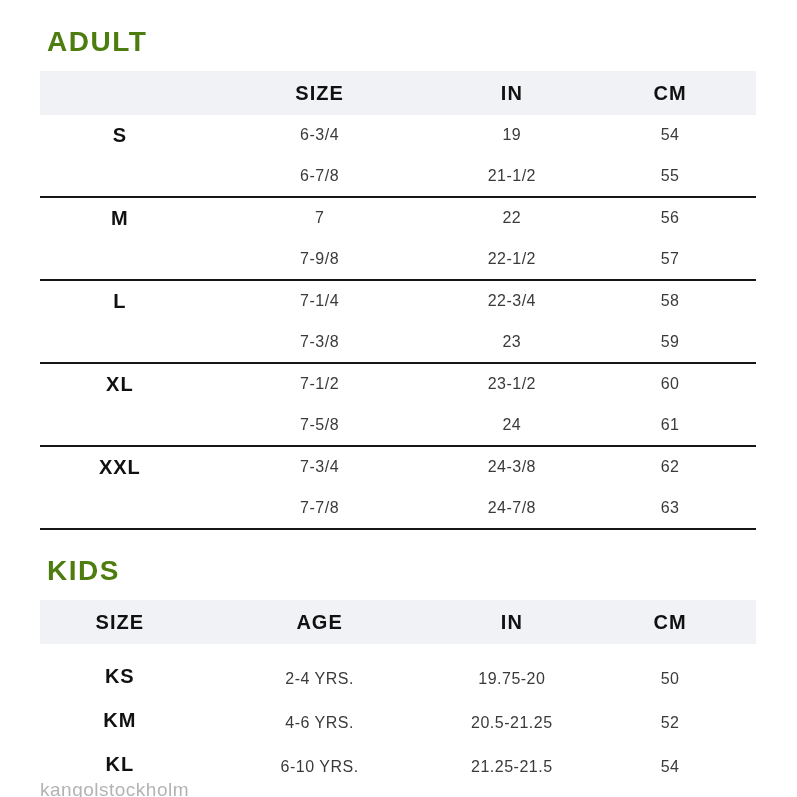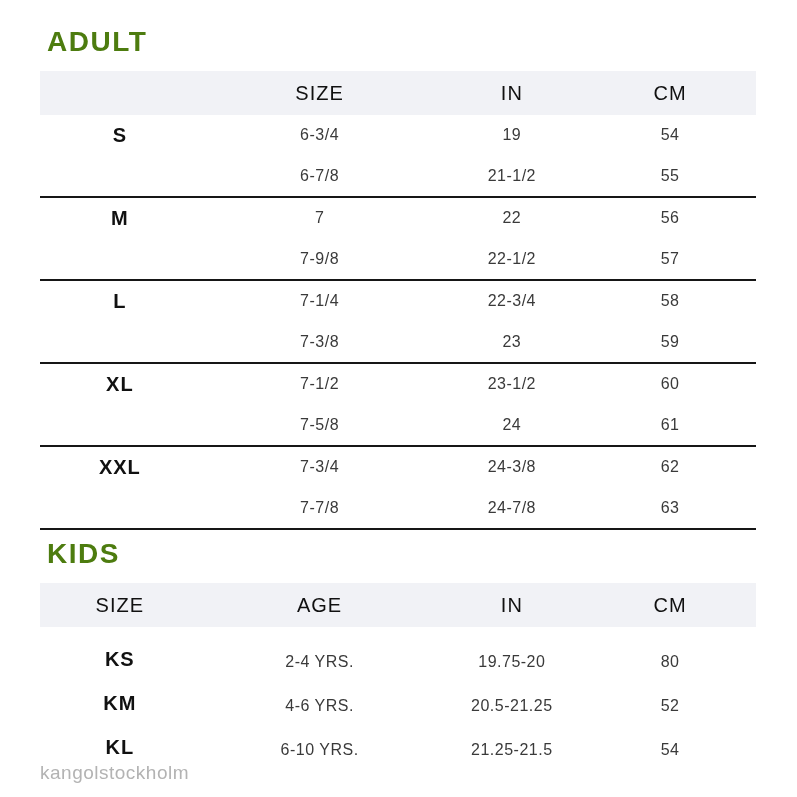--- a/index.html
+++ b/index.html
@@ -16,30 +16,30 @@
     width: 797px;
   }
   .section-title {
     font-size: 28px;
     line-height: 32px;
     font-weight: 800;
     letter-spacing: 1.5px;
     color: #4d7c0f;
     margin: 0 0 13px 7px;
   }
-  .section-title.kids { margin-top: 8px; }
+  .section-title.kids { margin-top: 25px; }
   .size-table { width: 716px; }
   .thead {
     display: flex;
     align-items: center;
     height: 44px;
     background: #f1f2f6;
   }
   .th {
-    font-weight: 400;
+    font-weight: 700;
     font-size: 20px;
     letter-spacing: 1px;
     color: #111111;
     text-align: center;
   }
   .c1 { width: 22.3%; text-align: center; }
   .c2 { width: 33.5%; text-align: center; }
   .c3 { width: 20.2%; text-align: center; }
   .c4 { width: 24%;   text-align: center; }
   .group { border-bottom: 2.5px solid #161616; }
@@ -169,21 +169,21 @@
       <div class="th c1">SIZE</div>
       <div class="th c2">AGE</div>
       <div class="th c3">IN</div>
       <div class="th c4">CM</div>
     </div>
 
     <div class="trow kids-row">
       <div class="td c1 size-label">KS</div>
       <div class="td c2">2-4 YRS.</div>
       <div class="td c3">19.75-20</div>
-      <div class="td c4">80</div>
+      <div class="td c4">50</div>
     </div>
     <div class="trow kids-row">
       <div class="td c1 size-label">KM</div>
       <div class="td c2">4-6 YRS.</div>
       <div class="td c3">20.5-21.25</div>
       <div class="td c4">52</div>
     </div>
     <div class="trow kids-row">
       <div class="td c1 size-label">KL</div>
       <div class="td c2">6-10 YRS.</div>

